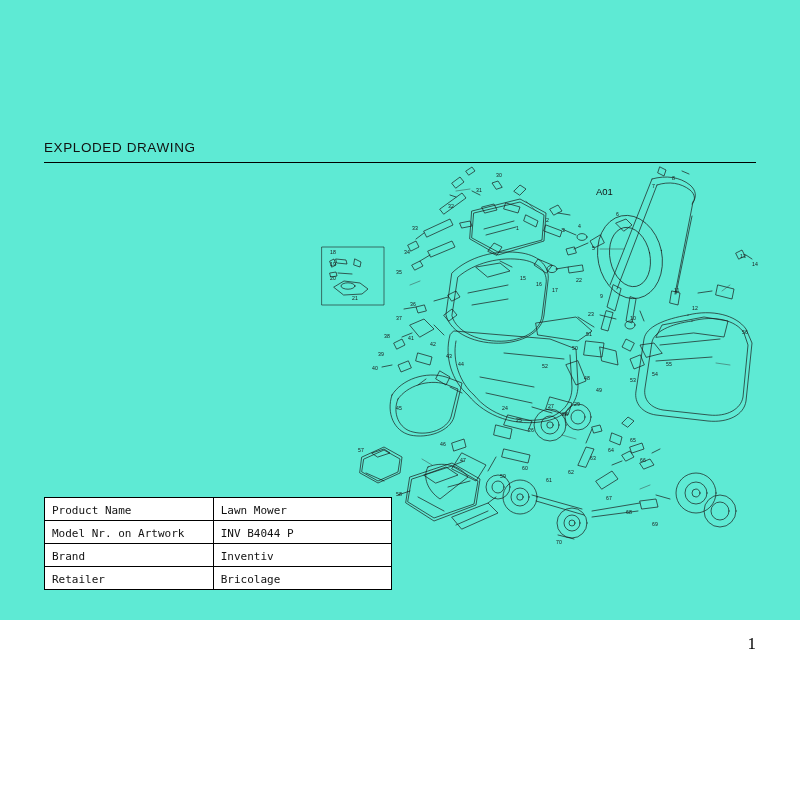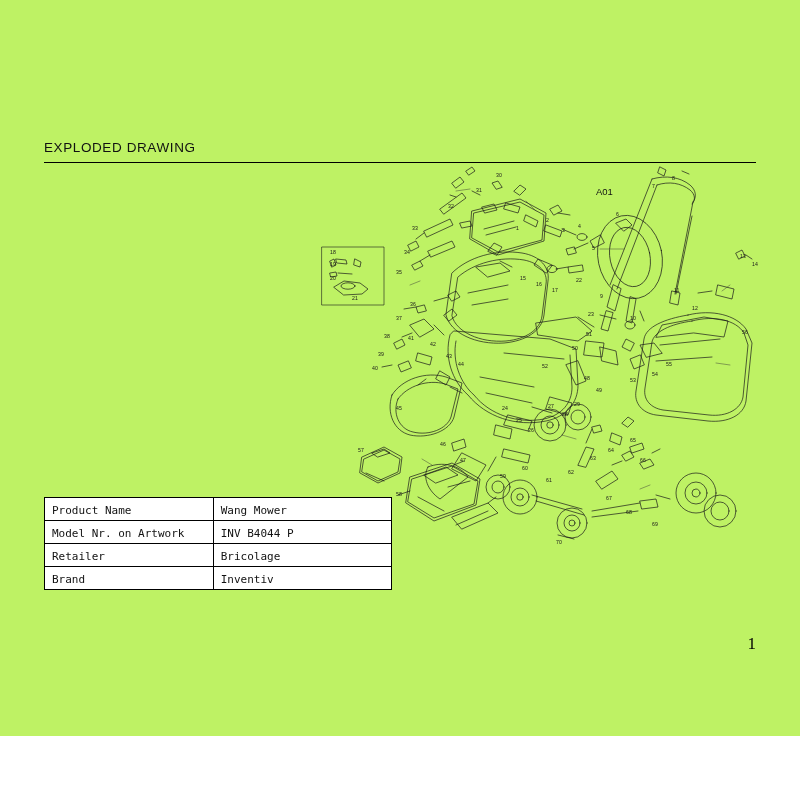--- a/index.html
+++ b/index.html
@@ -10,22 +10,22 @@
   body {
     width: 800px;
     height: 800px;
     font-family: "Liberation Sans", sans-serif;
     color: #111111;
     overflow: hidden;
   }
   .page {
     position: relative;
     width: 800px;
-    height: 736px;
-    background: #bef264;
+    height: 620px;
+    background: #5eead4;
   }
 
   
   .doc-title {
     position: absolute;
     left: 44px;
     top: 140px;
     font-family: "Liberation Sans", sans-serif;
     font-size: 13.5px;
     letter-spacing: 0.6px;
@@ -375,30 +375,30 @@
     <div class="tiny-num" style="left:352px; top:356px;">69</div>
     <div class="tiny-num" style="left:256px; top:374px;">70</div>
   </div>
 
   <div class="callout-a01">A01</div>
 
   <table class="info-table">
     <tbody>
       <tr>
         <td class="k">Product Name</td>
-        <td class="v">Wang Mower</td>
+        <td class="v">Lawn Mower</td>
       </tr>
       <tr>
         <td class="k">Model Nr. on Artwork</td>
         <td class="v">INV B4044 P</td>
       </tr>
       <tr>
+        <td class="k">Brand</td>
+        <td class="v">Inventiv</td>
+      </tr>
+      <tr>
         <td class="k">Retailer</td>
         <td class="v">Bricolage</td>
       </tr>
-      <tr>
-        <td class="k">Brand</td>
-        <td class="v">Inventiv</td>
-      </tr>
     </tbody>
   </table>
 
 </div>
 
 </body></html>

